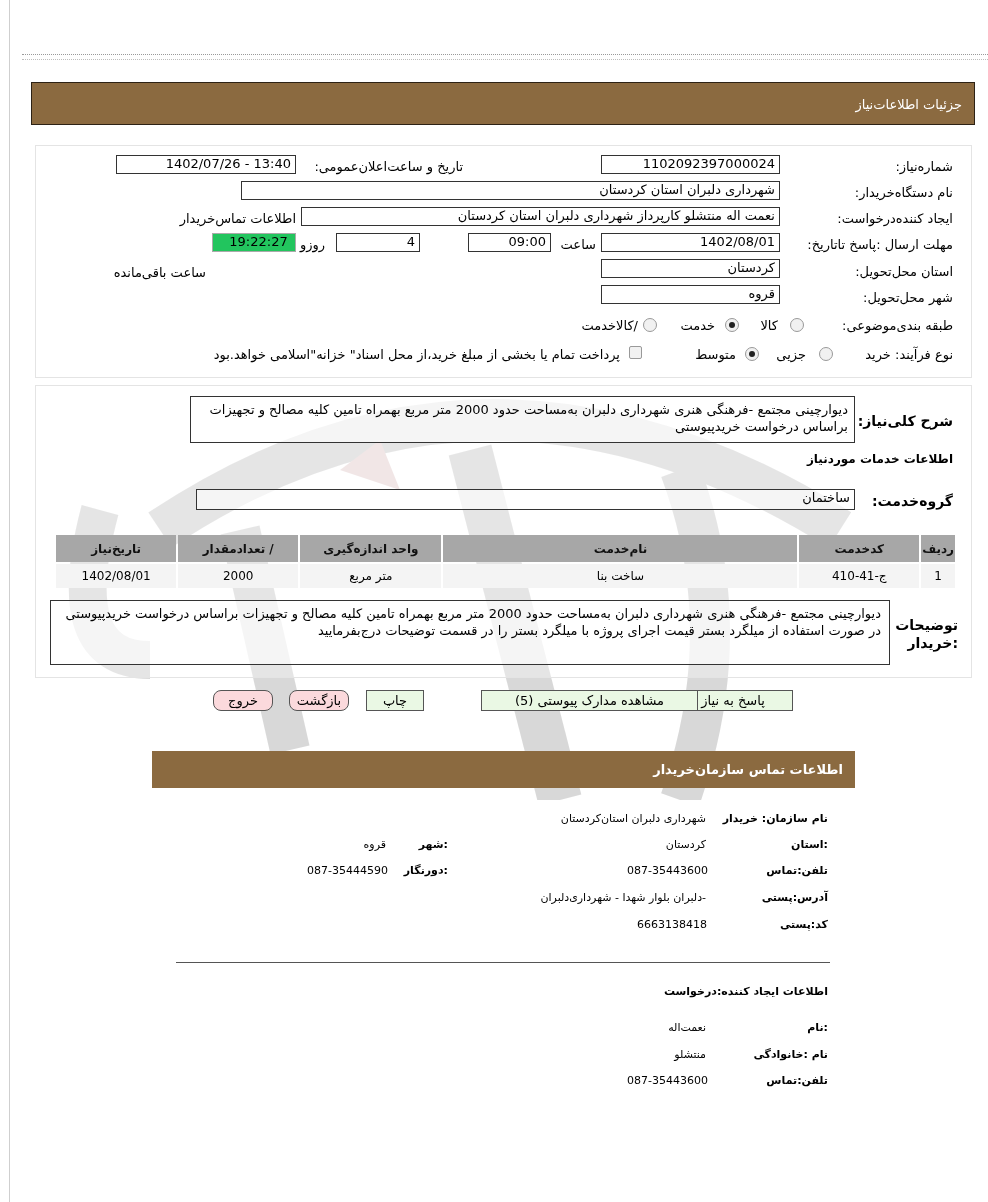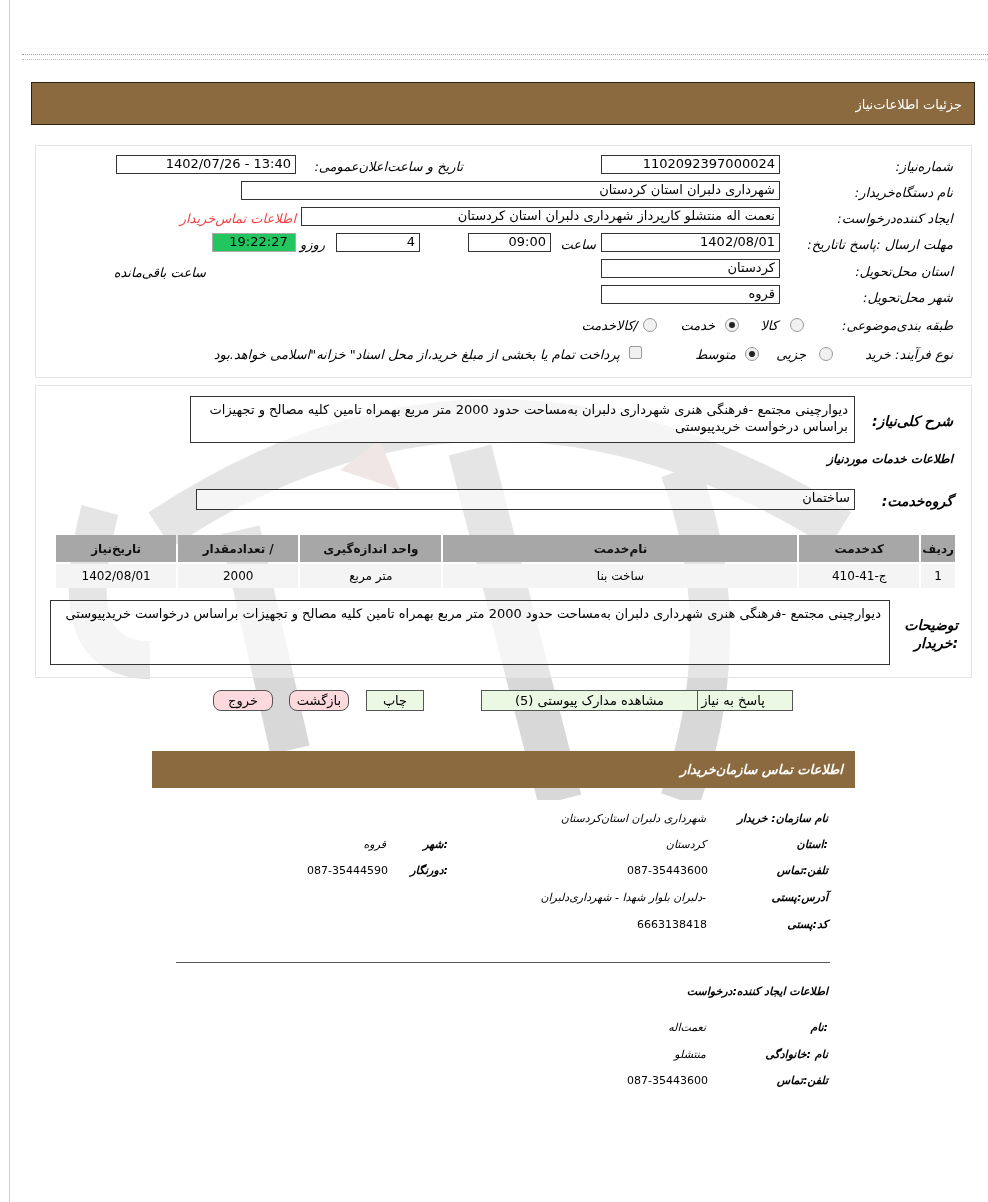--- a/index.html
+++ b/index.html
@@ -9,26 +9,26 @@
     font-family: "DejaVu Sans", sans-serif; font-size: 12px; color: #000;
   }
   .abs { position: absolute; }
   .left-rule { left: 9px; top: 0; width: 1px; height: 1202px; background: #cfcfcf; }
   .dotted-sep { left: 22px; top: 54px; width: 966px; height: 6px;
     border-top: 1px dotted #9a9a9a; border-bottom: 1px dotted #bdbdbd; }
   .brown-bar { background: #8b6a40; color: #fff; }
   .header-bar { left: 31px; top: 82px; width: 944px; height: 43px; border: 1px solid #2d2215; }
   .header-bar .title { position: absolute; right: 12px; top: 14px; font-size: 13px; direction: rtl; }
   .panel { border: 1px solid #e4e4e4; background: rgba(255,255,255,0.35); }
-  .lbl { direction: rtl; text-align: right; white-space: nowrap; font-size: 13px; font-style: italic; }
+  .lbl { direction: rtl; text-align: right; white-space: nowrap; font-size: 13px; }
   .box { position: absolute; border: 1px solid #333; background: rgba(255,255,255,0.6);
          direction: rtl; padding: 0 4px; font-size: 13px; line-height: 16px; height: 19px; white-space: nowrap; overflow: hidden; }
   .box.ltr { direction: ltr; text-align: right; }
   .timer { background: #22c55e; border: 1px solid #aaa; text-align: center; direction: ltr; padding-left: 13px; }
-  .link { color: #ef4444; }
+  .link { color: #000000; }
   .radio { display: inline-block; width: 14px; height: 14px; border-radius: 50%; border: 1px solid #999;
            background: #f1f1f1; vertical-align: middle; position: relative; }
   .radio.on::after { content: ""; position: absolute; left: 3px; top: 3px; width: 6px; height: 6px; border-radius: 50%; background: #222; }
   .check { display: inline-block; width: 13px; height: 13px; border: 1px solid #999; background: #f1f1f1; border-radius: 2px; vertical-align: middle; }
   .bold { font-weight: bold; }
   table.svc { border-collapse: separate; border-spacing: 2px; font-size: 12px; }
   table.svc th { background: #a7a7a7; color: #111; font-weight: bold; height: 27px; text-align: center; }
   table.svc td { background: #f4f4f4; height: 24px; text-align: center; }
   .btn { position: absolute; height: 21px; border: 1px solid #555; font-size: 13px; text-align: center; line-height: 19px; direction: rtl; cursor: pointer; }
   .btn.green { background: #eaf8e4; }
@@ -132,20 +132,21 @@
         <td>2000</td>
         <td>1402/08/01</td>
       </tr>
     </tbody>
   </table>
 </div>
 
 <span class="abs lbl bold" style="right:30px; top:616px; font-size:14px; white-space:normal; width:60px; line-height:18px;">توضیحات :خریدار</span>
 <div class="abs" style="left:50px; top:600px; width:840px; height:65px; border:1px solid #333; background:rgba(255,255,255,0.6); direction:rtl; padding:4px 8px; font-size:13px; line-height:17px;">
   <div>دیوارچینی مجتمع -فرهنگی هنری شهرداری دلبران به‌مساحت حدود 2000 متر مربع بهمراه تامین کلیه مصالح و تجهیزات براساس درخواست خریدپیوستی</div>
+  <div>در صورت استفاده از میلگرد بستر قیمت اجرای پروژه با میلگرد بستر را در قسمت توضیحات درج‌بفرمایید</div>
 </div>
 
 <div class="btn green" style="left:673px; top:690px; width:120px;">پاسخ به نیاز</div>
 <div class="btn green" style="left:441px; top:690px; width:217px;margin-left:40px;">مشاهده مدارک پیوستی (5)</div>
 <div class="btn green" style="left:366px; top:690px; width:58px;">چاپ</div>
 <div class="btn pink" style="left:289px; top:690px; width:60px;">بازگشت</div>
 <div class="btn pink" style="left:213px; top:690px; width:60px;">خروج</div>
 
 <div class="abs brown-bar" style="left:152px; top:751px; width:703px; height:37px;">
   <span class="abs lbl bold" style="right:12px; top:11px; color:#fff;">اطلاعات  تماس سازمان‌خریدار</span>

